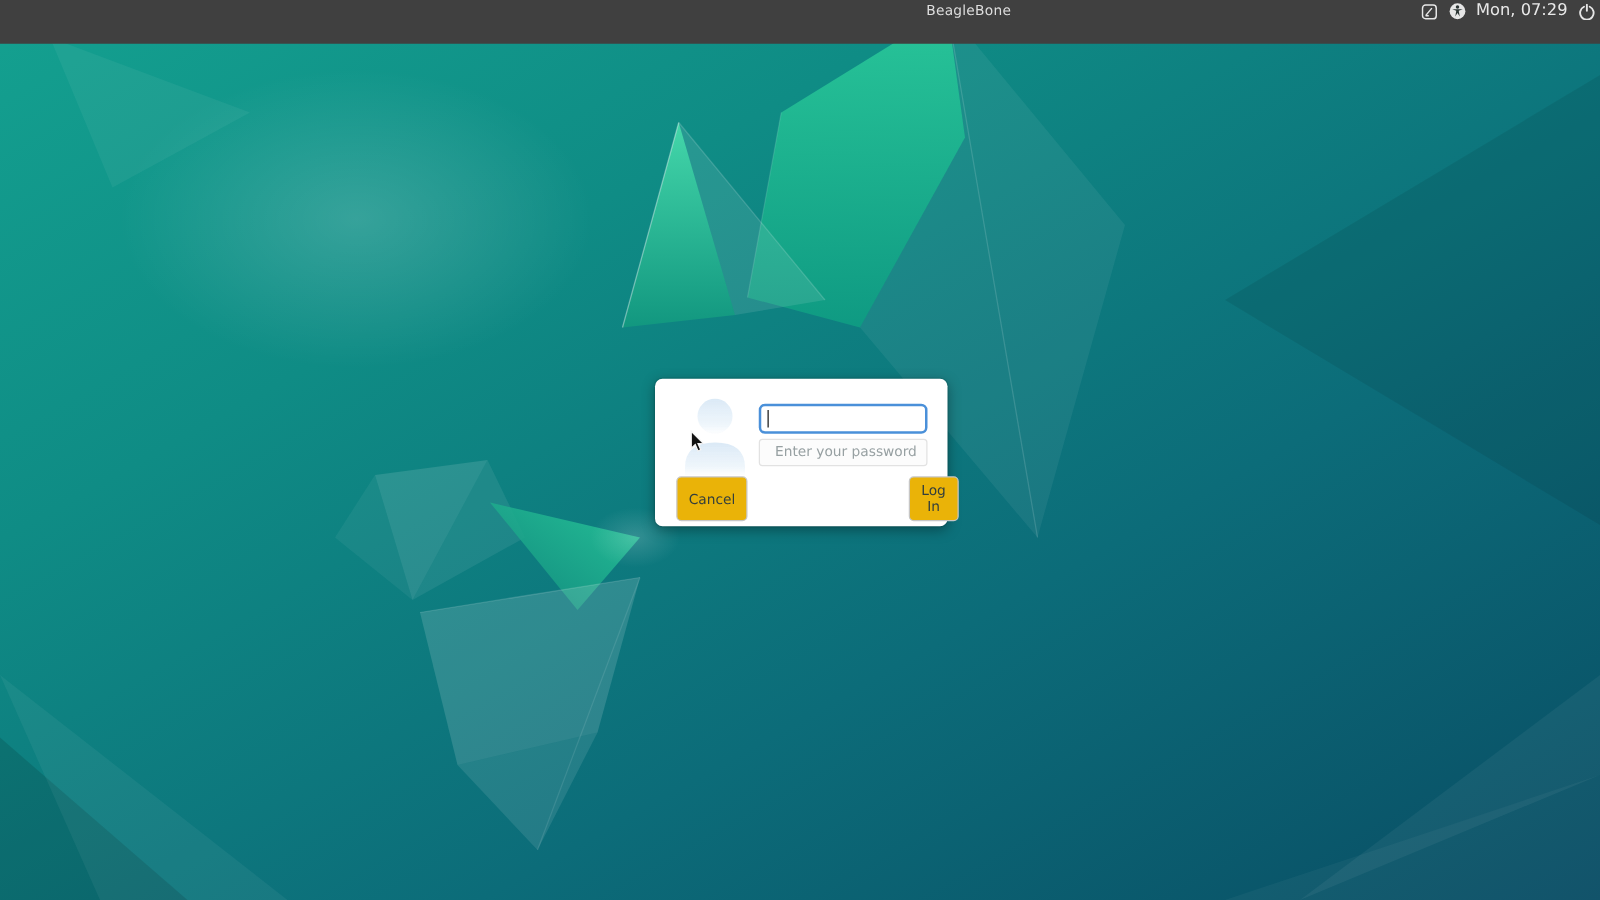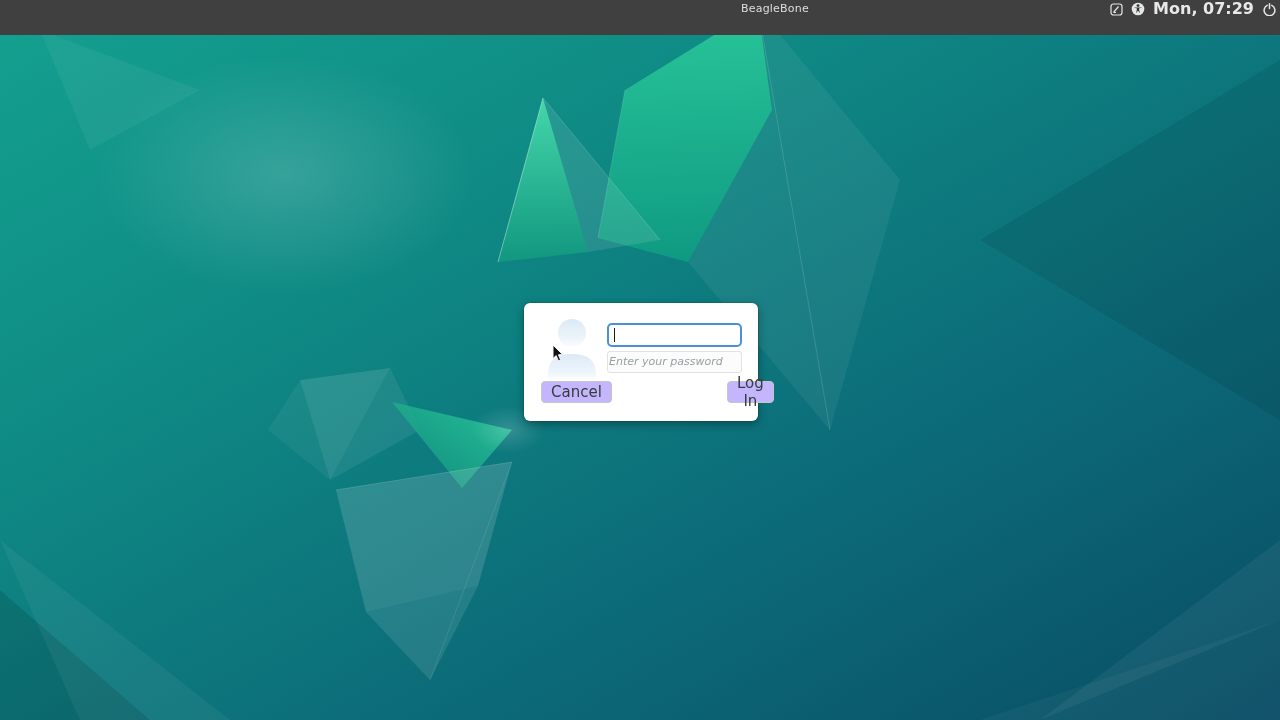--- a/index.html
+++ b/index.html
@@ -10,38 +10,38 @@
   .wallpaper { position:absolute; left:0; top:0; width:1280px; height:720px; }
 
   
   .panel { position:absolute; left:0; top:0; width:1280px; height:35px;
            background:#404040; z-index:50; }
   .panel-title { position:absolute; left:741px; top:0; height:18px; line-height:18px;
                  font-size:11px; color:#dedede; letter-spacing:.2px; }
   .panel-right { position:absolute; right:4px; top:0; height:18px;
                  display:flex; align-items:center; gap:8px; }
   .panel-icon { width:14px; height:14px; display:flex; align-items:center; justify-content:center; }
-  .panel-clock { font-size:16px; font-weight:bold; color:#e8e8e8; line-height:18px; white-space:nowrap; }
+  .panel-clock { font-size:13px; font-weight:normal; color:#e8e8e8; line-height:18px; white-space:nowrap; }
 
   
   .dialog { position:absolute; left:524px; top:303px; width:234px; height:118px;
             background:#ffffff; border-radius:6px; z-index:40;
             box-shadow:0 3px 10px rgba(0,0,0,.35), 0 0 0 1px rgba(0,0,0,.08); }
   .avatar { position:absolute; left:20px; top:9px; width:56px; height:70px; opacity:.85; }
   .password-wrap { position:absolute; left:83px; top:20px; width:135px; height:24px; }
   .password-input { width:135px; height:24px; border:2px solid #4a90d9; border-radius:5px;
                     background:#ffffff; outline:none; font-size:12px; padding:0 6px;
                     color:#222; font-family:inherit; }
   .caret { position:absolute; left:7px; top:5px; width:1px; height:14px; background:#1a1a1a; }
   .prompt-field { position:absolute; left:83px; top:48px; width:135px; height:22px;
                   border:1px solid #e2e2e2; border-radius:3px; background:#fcfcfc;
-                  font-size:11px; color:#97a0a2; line-height:20px; padding-left:1px;
-                  white-space:nowrap; overflow:hidden;font-style:italic; }
-  .btn { position:absolute; top:78px; height:22px; background:#c4b5fd;
-         border:1px solid #c6c6c6; border-radius:4px; font-size:15px; color:#323e3d;
+                  font-size:11px; color:#97a0a2; line-height:20px; padding-left:12px;
+                  white-space:nowrap; overflow:hidden; }
+  .btn { position:absolute; top:78px; height:36px; background:#eab308;
+         border:1px solid #c6c6c6; border-radius:4px; font-size:11px; color:#323e3d;
          font-family:inherit; display:flex; align-items:center; justify-content:center;
          cursor:default; padding:0 9px; }
   .btn-cancel { left:17px; }
   .btn-login  { left:167px;margin-left:36px; }
 
   
   .cursor { position:absolute; left:552px; top:344px; z-index:60; }
 </style>
 </head>
 <body>

